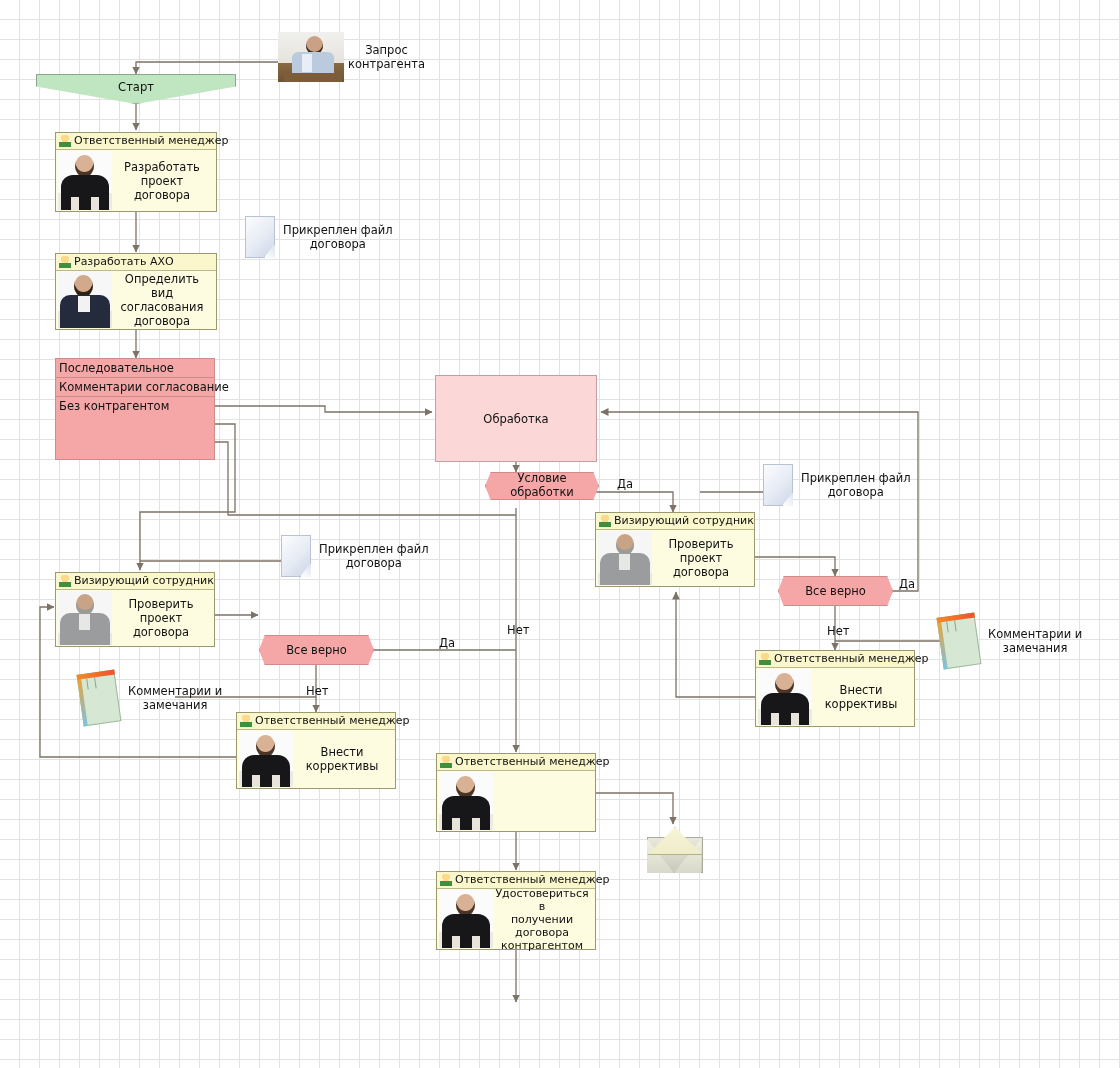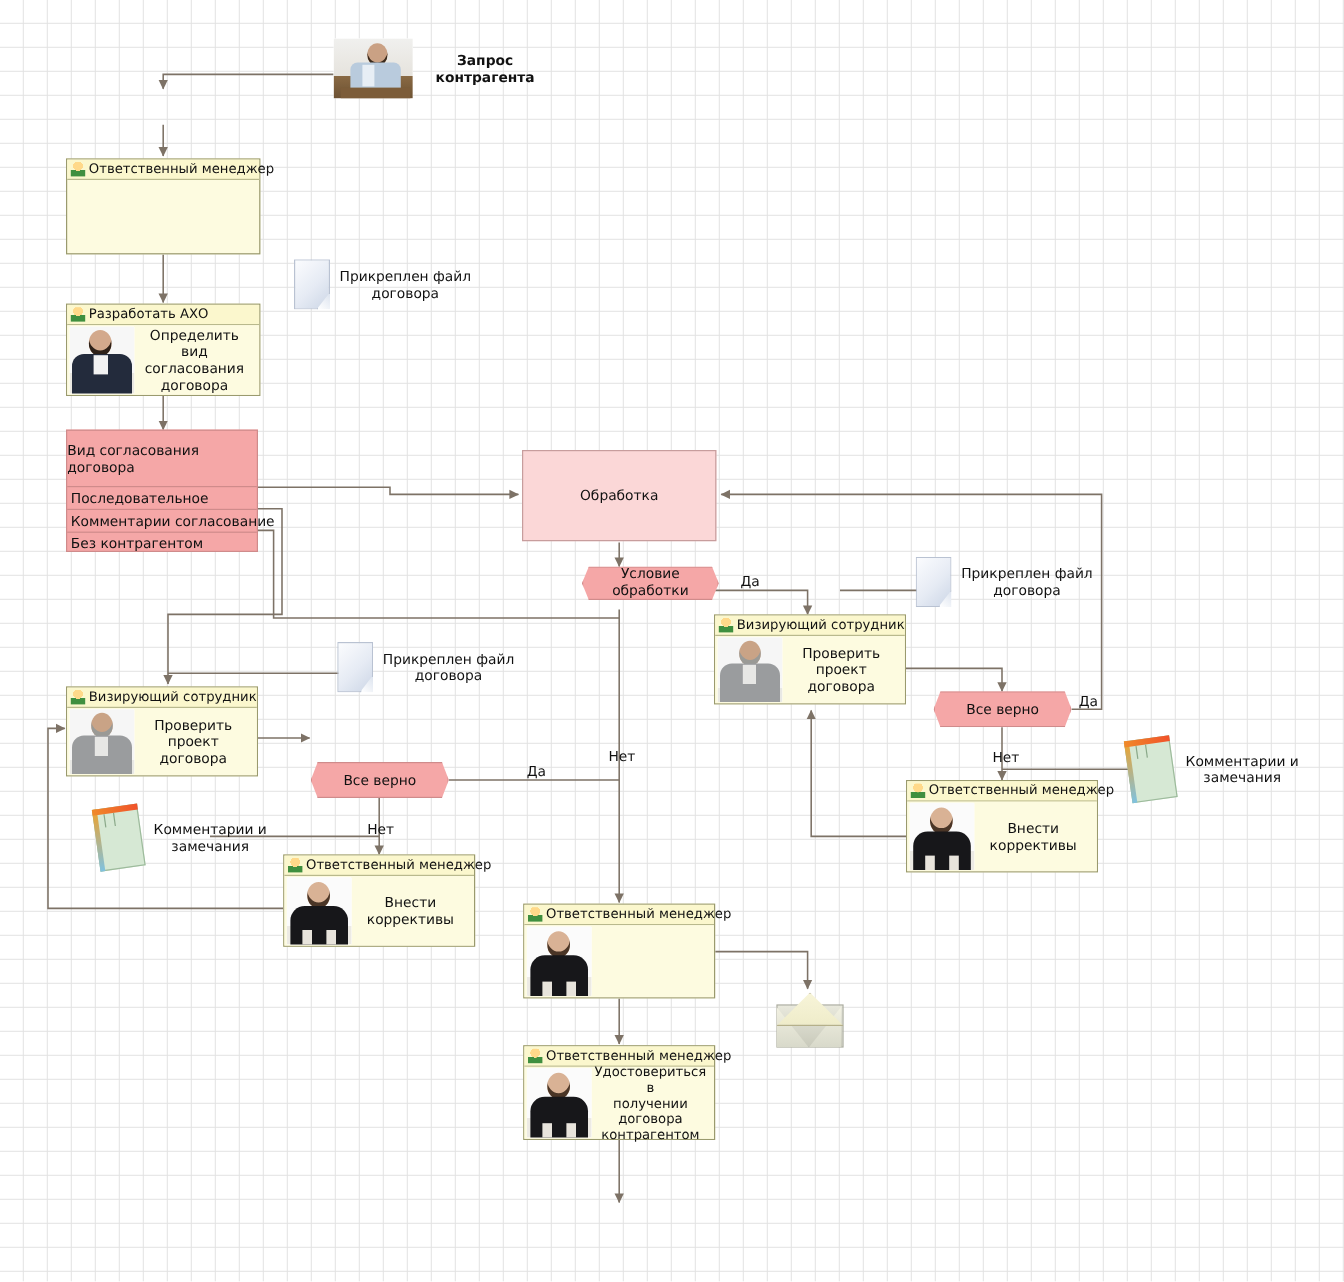--- a/index.html
+++ b/index.html
@@ -211,37 +211,51 @@
       <path d="M236,757 L40,757 L40,607 L54,607"></path>
 
       <path d="M596,793 L673,793 L673,824"></path>
 
       <path d="M516,832 L516,870"></path>
 
       <path d="M516,950 L516,1002"></path>
     </g>
   </svg>
 
+  <div class="node start" style="left:36px;top:74px;width:200px;height:30px;">
+    <span>Старт</span>
+  </div>
 
   <div class="anno" style="left:278px;top:32px;">
     <div class="ph" style="width:66px;height:50px;">
       <div class="bg" style="background:linear-gradient(to bottom,#f0f0ee 0%,#e6e3dd 62%,#8a6a44 62%,#6d5233 100%);"></div>
       <div class="head" style="left:28px;top:4px;width:17px;height:19px;background:#caa184;box-shadow:0 -3px 0 0 #3a2a1c inset;"></div>
       <div class="torso" style="left:14px;top:20px;width:42px;height:22px;background:#b9cbdd;border-radius:6px 6px 0 0;"></div>
       <div class="torso" style="left:24px;top:22px;width:10px;height:18px;background:#e7eef5;"></div>
       <div class="torso" style="left:6px;bottom:0;width:58px;height:9px;background:#7c5c39;"></div>
     </div>
-    <div class="cap" style="margin-left:19px;font-weight:bold;">Запрос
+    <div class="cap" style="margin-left:4px;">Запрос
 контрагента</div>
   </div>
 
   <div class="node task" style="left:55px;top:132px;width:162px;height:80px;">
     <div class="role">
       <span class="pico" style="background:radial-gradient(circle at 50% 28%,#ffd98a 0 38%,transparent 39%),linear-gradient(to bottom,transparent 55%,#3f8f3f 56%);"></span>
       <span>Ответственный менеджер</span>
+    </div>
+    <div class="body">
+      <div class="ph photo">
+        <div class="bg" style="background:linear-gradient(to bottom,#fbfbfb 0 72%,#eceae4 72% 100%);"></div>
+        <div class="head" style="left:17px;top:4px;width:19px;height:22px;background:#d9b295;box-shadow:0 -5px 0 0 #4a3526 inset;"></div>
+        <div class="torso" style="left:3px;top:24px;width:48px;height:36px;background:#17171a;border-radius:12px 12px 0 0;"></div>
+        <div class="torso" style="left:13px;top:46px;width:8px;height:14px;background:#e8e4dc;"></div>
+        <div class="torso" style="right:13px;top:46px;width:8px;height:14px;background:#e8e4dc;"></div>
+      </div>
+      <div class="txt" style="white-space:pre-line;">Разработать
+проект договора</div>
     </div>
   </div>
 
   <div class="anno" style="left:245px;top:216px;">
     <div class="docicon">
         <i></i>
         <b></b>
       </div>
     <div class="cap" style="margin-left:8px;">Прикреплен файл
 договора</div>
@@ -259,27 +273,26 @@
         <div class="torso" style="left:2px;top:23px;width:50px;height:34px;background:#232b3c;border-radius:10px 10px 0 0;"></div>
         <div class="torso" style="left:20px;top:24px;width:12px;height:16px;background:#f2f2f2;"></div>
       </div>
       <div class="txt" style="white-space:pre-line;">Определить вид
 согласования
 договора</div>
     </div>
   </div>
 
   <div class="node choice" style="left:55px;top:358px;width:160px;height:102px;">
-    <div class="head">Вид согласования договора</div>
     <div class="opt">Последовательное</div>
     <div class="opt">Комментарии согласование</div>
     <div class="opt">Без контрагентом</div>
   </div>
 
-  <div class="node process" style="left:435px;top:375px;width:162px;height:76px;">
+  <div class="node process" style="left:435px;top:375px;width:162px;height:87px;">
     <span>Обработка</span>
   </div>
 
   <div class="node decision" style="left:485px;top:472px;width:114px;height:28px;align-items:flex-end;">
     <span style="white-space:pre-line;">Условие
 обработки</span>
   </div>
   <div class="edgelabel" style="left:617px;top:477px;">Да</div>
   <div class="edgelabel" style="left:507px;top:623px;">Нет</div>
 

